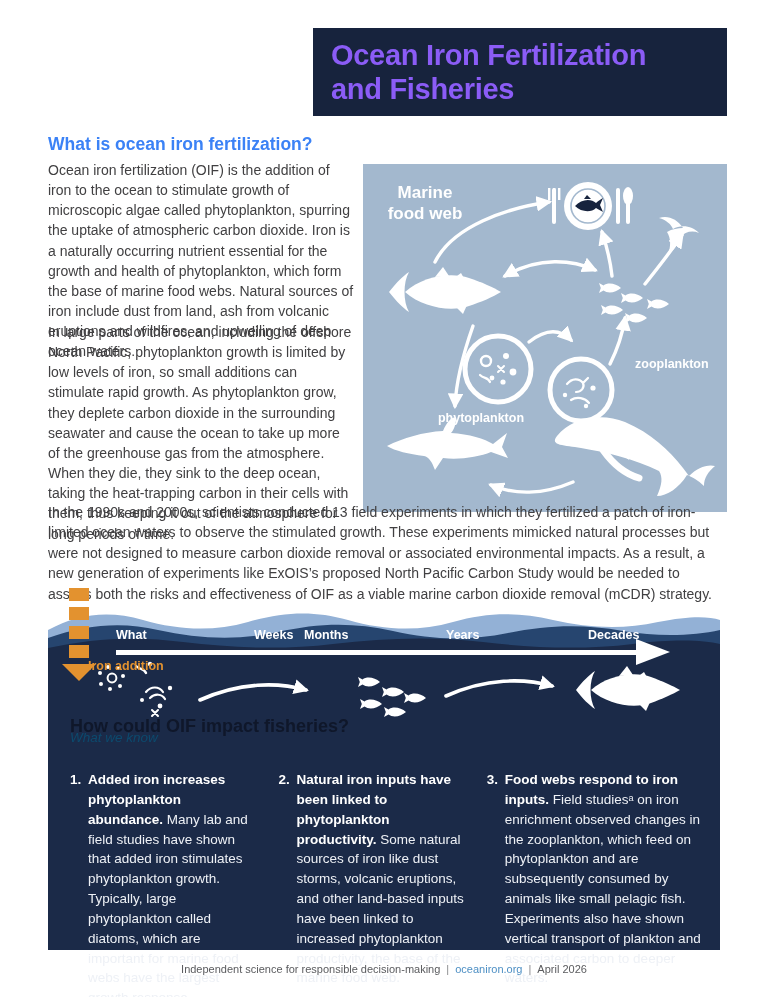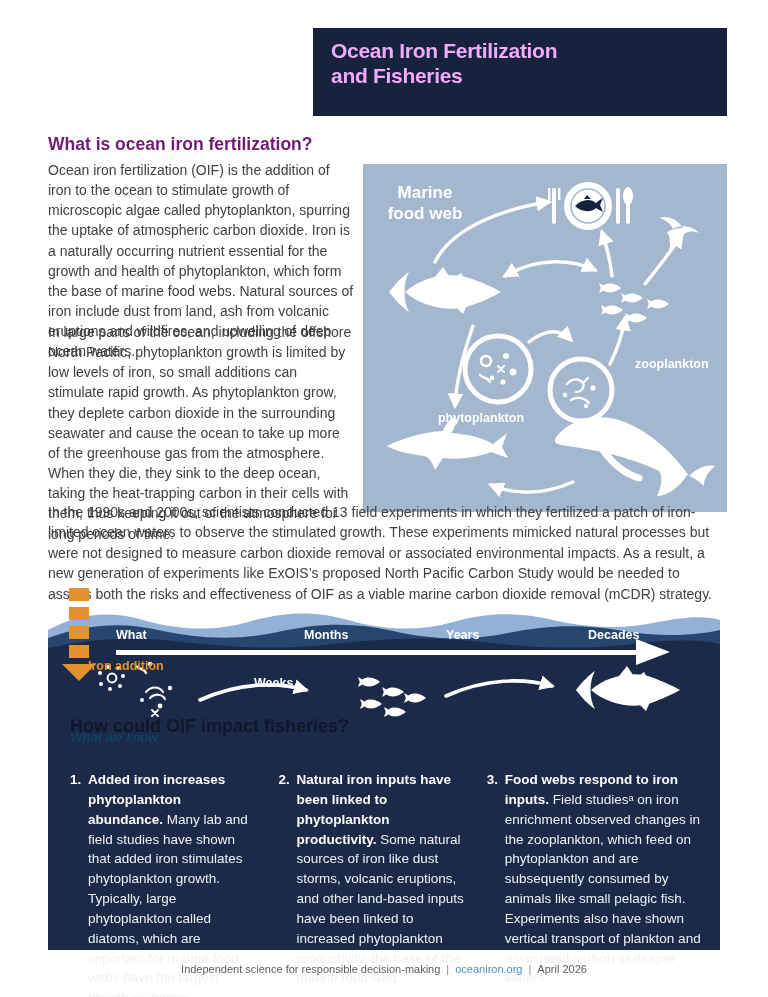--- a/index.html
+++ b/index.html
@@ -23,24 +23,24 @@
   .logo-o .d3 { width:7px; height:7px; right:3px; bottom:5px; }
   .logo-o .squig { position:absolute; left:11px; top:4px; width:8px; height:20px;
     border-left:4px solid #4a631a; border-radius:50% 0 0 50%; transform:rotate(14deg); }
   .logo-arrow { position:absolute; left:52px; top:-8px; width:7px; height:78px;
     background:linear-gradient(180deg,#9fae34,#5f7a22 70%,#2f4a52); transform:rotate(33deg); transform-origin:top center; }
   .logo-arrow::after { content:""; position:absolute; left:-8px; bottom:-14px;
     border-left:11px solid transparent; border-right:11px solid transparent; border-top:16px solid #32505a; }
   .logo-tagline { margin-top:6px; font-size:11px; font-weight:600; letter-spacing:2.1px; color:#1e2a44; white-space:nowrap; }
 
   .title-banner { left:313px; top:28px; width:414px; height:88px; background:#17233d; }
-  .title-banner h1 { color:#f0abfc; font-size:21px; font-weight:700; line-height:1.17; padding:11px 0 0 18px; letter-spacing:-0.3px; }
-
-  
-  .intro-heading { left:48px; top:134px; font-size:17.5px; font-weight:700; color:#701a75; }
+  .title-banner h1 { color:#8b5cf6; font-size:29px; font-weight:700; line-height:1.17; padding:11px 0 0 18px; letter-spacing:-0.3px; }
+
+  
+  .intro-heading { left:48px; top:134px; font-size:17.5px; font-weight:700; color:#3b82f6; }
   .intro-para { left:48px; width:306px; font-size:14px; line-height:1.44; color:#414042; }
   .p1 { top:160px; }
   .p2 { top:322px; }
 
   
   .foodweb { left:363px; top:140px; width:364px; height:348px;margin-top:24px; }
 
   
   .bridge { left:48px; top:502px; width:678px; font-size:14px; line-height:1.46; color:#414042; }
 
@@ -49,21 +49,21 @@
   .impact-body { position:absolute; left:0; top:50px; width:672px; height:302px; background:#1b2a48; }
   .waves { position:absolute; left:0; top:0; width:672px; height:58px; }
 
   .iron-arrow { position:absolute; left:14px; top:-10px; width:34px; z-index:3; }
   .iron-arrow .dash { width:20px; height:13px; background:#e3922f; margin:0 auto 6px auto; }
   .iron-arrow .head { width:0; height:0; margin:0 auto;
     border-left:17px solid transparent; border-right:17px solid transparent; border-top:17px solid #e3922f; }
   .iron-label { position:absolute; left:40px; top:21px; font-size:12.5px; font-weight:700; color:#e3922f; z-index:3;margin-top:40px; }
 
   .tl-label { position:absolute; top:30px; font-size:12.5px; font-weight:700; color:#ffffff; z-index:2; }
-  .tl-days { left:68px; } .tl-weeks { left:206px;margin-top:48px; } .tl-months { left:256px; } .tl-years { left:398px; } .tl-decades { left:540px; }
+  .tl-days { left:68px; } .tl-weeks { left:206px; } .tl-months { left:256px; } .tl-years { left:398px; } .tl-decades { left:540px; }
   .tl-line { position:absolute; left:68px; top:52px; width:520px; height:5px; background:#ffffff; z-index:2; }
   .tl-head { position:absolute; left:588px; top:41px; width:0; height:0; z-index:2;
     border-top:13px solid transparent; border-bottom:13px solid transparent; border-left:34px solid #ffffff; }
 
   .creatures { position:absolute; left:30px; top:60px; width:616px; height:64px; z-index:2; }
 
   .impact-heading { position:absolute; left:22px; top:118px; font-size:18px; font-weight:700; color:#0f172a; }
   .impact-sub { position:absolute; left:22px; top:132px; font-size:13.5px; font-style:italic; color:#0c4a6e; }
 
   .cols { position:absolute; left:22px; top:172px; width:634px; display:flex; gap:20px; }

